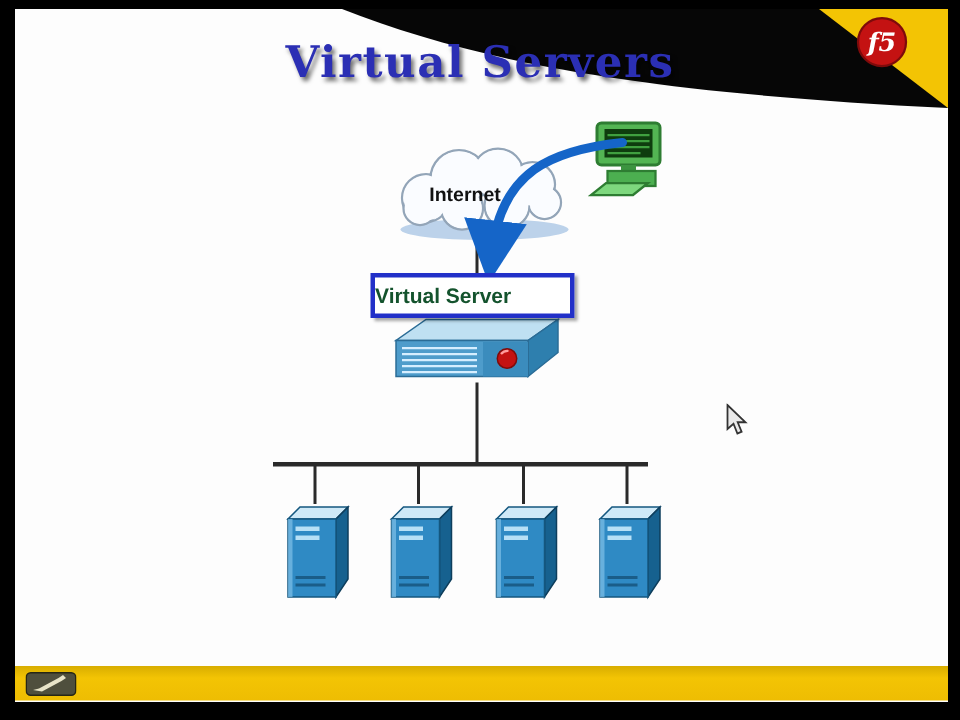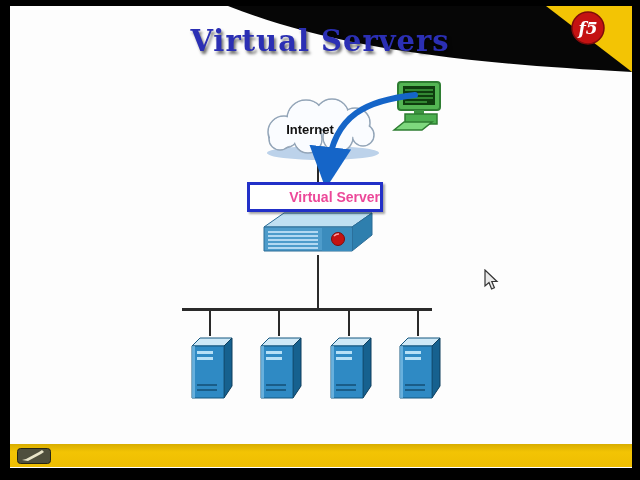--- a/index.html
+++ b/index.html
@@ -9,21 +9,21 @@
   .abs{position:absolute;}
   .deco-svg{position:absolute;left:0;top:0;width:640px;height:92px;pointer-events:none;}
   .title{position:absolute;left:0;top:24px;width:640px;text-align:center;
          font-family:"DejaVu Serif","Liberation Serif",serif;font-weight:bold;
          font-size:29px;letter-spacing:1px;color:#2b2fb4;
          text-shadow:2px 3px 3px rgba(0,0,0,0.55);z-index:5;}
   .connector-v{position:absolute;width:2px;background:#2a2a2a;}
   .bus{position:absolute;left:182px;top:308px;width:250px;height:3px;background:#2a2a2a;}
   .vs-box{position:absolute;left:247px;top:182px;width:130px;height:24px;
           background:#ffffff;border:3px solid #2230c8;display:flex;align-items:center;
-          justify-content:flex-end;color:#ec4899;font-weight:bold;font-size:14px;
+          justify-content:flex-start;color:#14532d;font-weight:bold;font-size:14px;
           box-shadow:2px 2px 2px rgba(0,0,0,0.35);z-index:4;}
   .server-pool{position:absolute;left:186px;top:310px;width:256px;display:flex;
                justify-content:space-between;}
   .server-item{width:48px;display:flex;flex-direction:column;align-items:center;}
   .server-stub{width:2px;height:26px;background:#2a2a2a;}
   .bottom-bar{position:absolute;left:10px;top:444px;width:622px;height:23px;
               background:linear-gradient(#d8ad00,#f3c404 35%,#eebd02);}
   .pen-btn{position:absolute;left:17px;top:448px;width:34px;height:16px;cursor:pointer;}
   svg{display:block;}
 </style>

